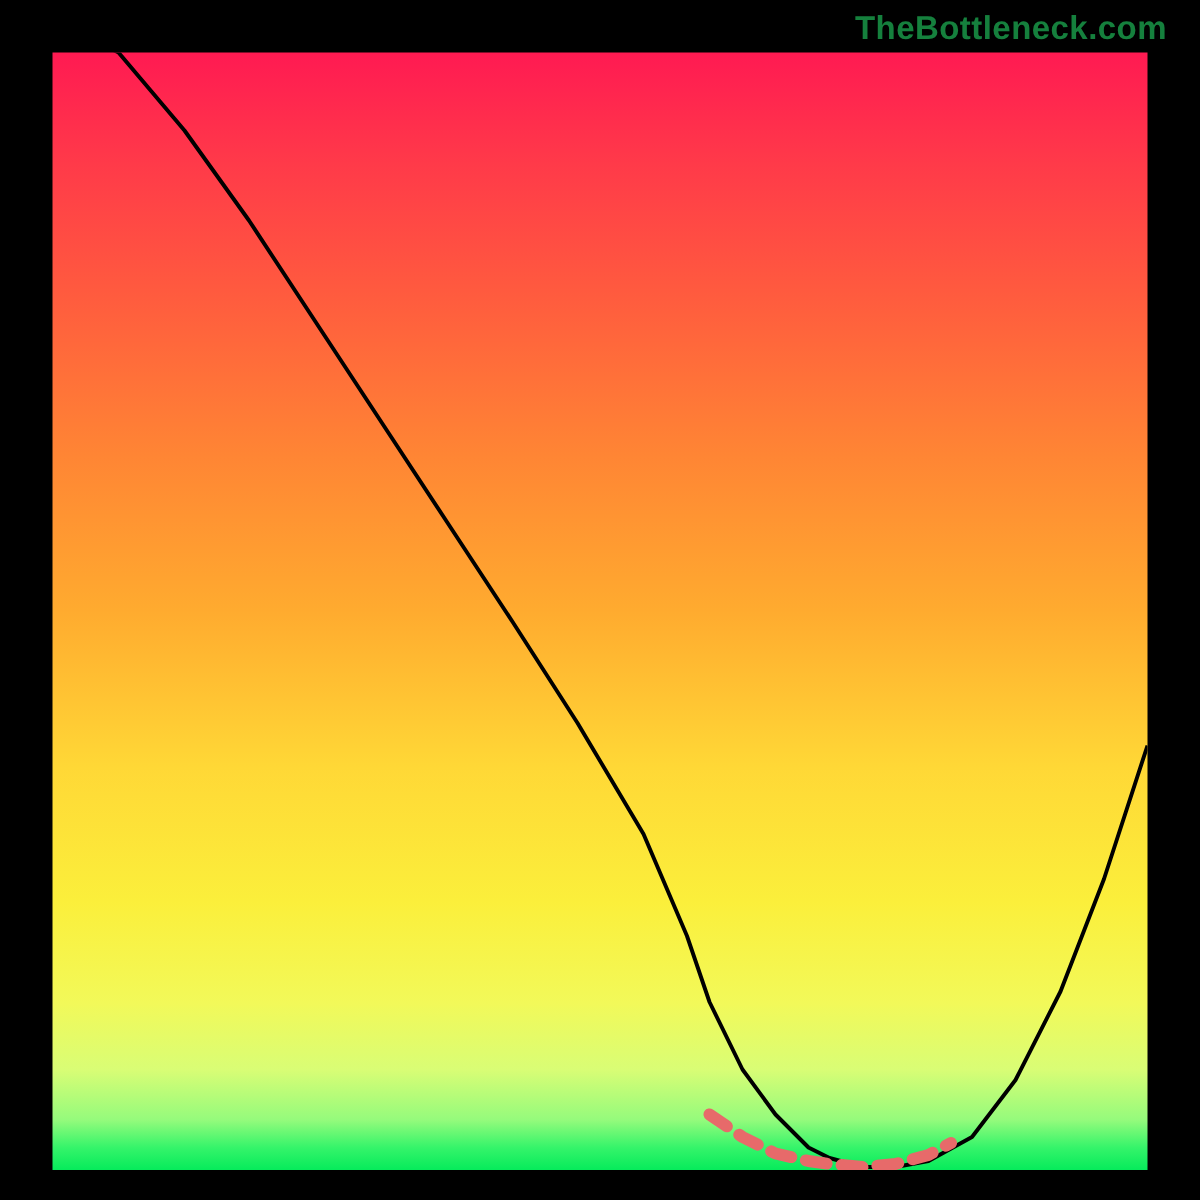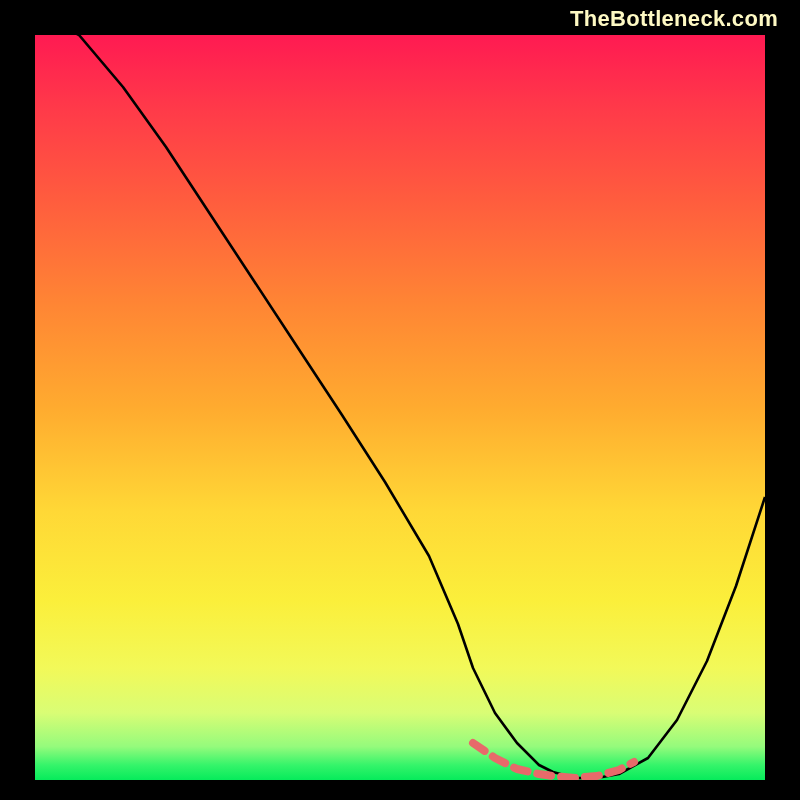--- a/index.html
+++ b/index.html
@@ -10,21 +10,21 @@
     background: #000;
     position: relative;
     font-family: Arial, sans-serif;
   }
   .watermark {
     position: absolute;
     top: 6px;
     right: 22px;
     font-size: 22px;
     font-weight: bold;
-    color: #fef9c3;
+    color: #15803d;
     letter-spacing: 0.3px;
   }
   .plot-outer {
     position: absolute;
     left: 0;
     top: 0;
     width: 800px;
     height: 800px;
     background: #000;
   }

